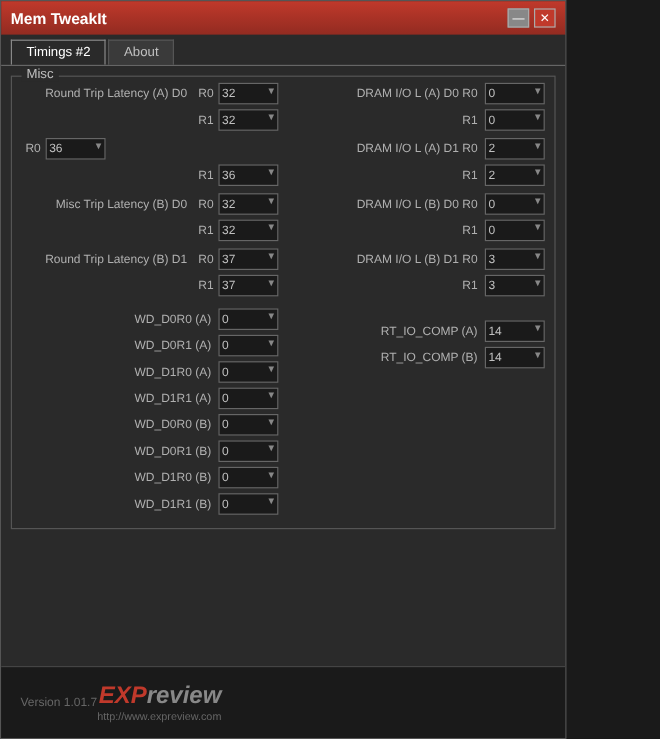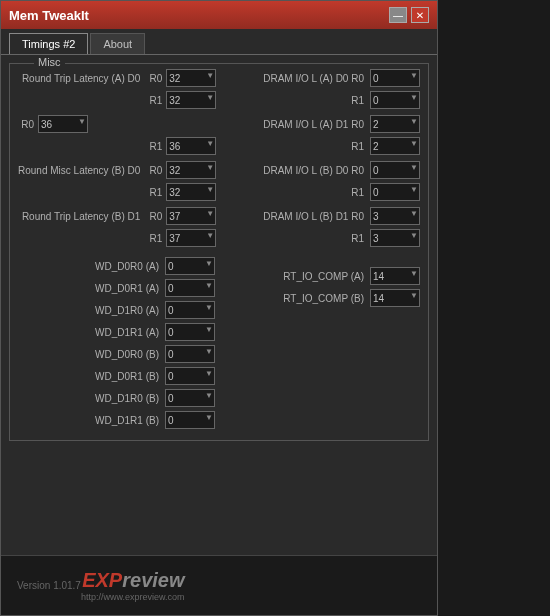--- a/index.html
+++ b/index.html
@@ -6,21 +6,21 @@
     body {
       width: 550px;
       height: 616px;
       background: #1a1a1a;
       font-family: Arial, sans-serif;
       font-size: 11px;
       color: #c0c0c0;
       overflow: hidden;
     }
     .window {
-      width: 438px;
+      width: 472px;
       height: 616px;
       background: #2a2a2a;
       border: 1px solid #555;
       display: flex;
       flex-direction: column;
     }
     .title-bar {
       background: linear-gradient(to bottom, #c0392b, #922b21);
       height: 28px;
       display: flex;
@@ -82,21 +82,21 @@
     .misc-group {
       border: 1px solid #555;
       padding: 8px;
       padding-top: 4px;
       position: relative;
       margin-bottom: 8px;
     }
     .misc-label {
       position: absolute;
       top: -8px;
-      left: 24px;
+      left: 8px;
       background: #2a2a2a;
       padding: 0 4px;
       color: #c0c0c0;
       font-size: 11px;
     }
     .two-col {
       display: flex;
       gap: 8px;
     }
     .col {
@@ -271,21 +271,21 @@
               <div class="select-wrapper">
                 <select>
                   <option>36</option>
                 </select>
               </div>
             </div>
           </div>
 
           <div class="row-group">
             <div class="field-row">
-              <span class="field-label">Round Misc Latency (B) D0</span>
+              <span class="field-label">Misc Trip Latency (B) D0</span>
               <span class="rank-label">R0</span>
               <div class="select-wrapper">
                 <select>
                   <option>32</option>
                 </select>
               </div>
             </div>
             <div class="field-row">
               <span class="field-label"></span>
               <span class="rank-label">R1</span>

